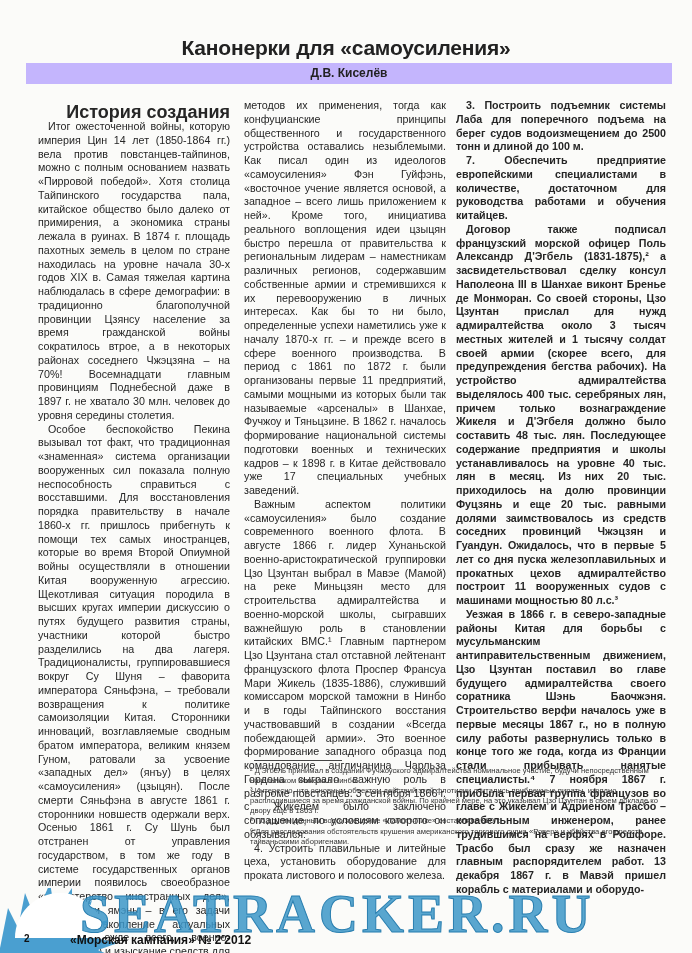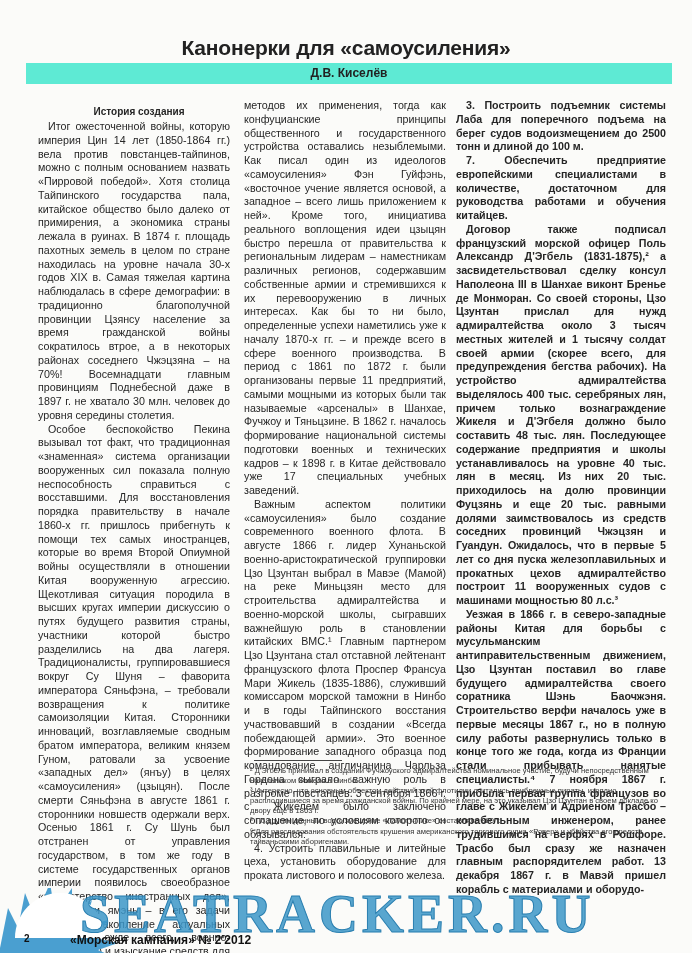--- a/index.html
+++ b/index.html
@@ -1,28 +1,28 @@
 <!DOCTYPE html>
 <html><head>
 <meta charset="utf-8">
 <style>
   html, body { margin:0; padding:0; }
   body { width:692px; height:953px; background:#fbfbf9; position:relative; overflow:hidden;
          font-family:"Liberation Sans", sans-serif; color:#222; }
   .page { position:absolute; left:0; top:0; width:692px; height:826px; }
   .title { position:absolute; left:0; width:692px; top:36px; text-align:center;
            font-size:21px; font-weight:bold; color:#222; letter-spacing:-0.2px; }
-  .author-band { position:absolute; left:26px; width:646px; top:63px; height:21px; background:#5eead4;
+  .author-band { position:absolute; left:26px; width:646px; top:63px; height:21px; background:#c4b5fd;
                  text-align:center; font-size:12px; font-weight:bold; line-height:21px; color:#222; }
   .col { position:absolute; font-size:10.7px; line-height:13.75px; text-align:justify; color:#262626; }
   .col p { margin:0; text-indent:10px; }
   .col1 { left:38px; top:104px; width:192px; }
   .col2 { left:244px; top:99px; width:202px; }
   .col3 { left:456px; top:99px; width:210px;font-weight:bold; }
-  .section-head { font-weight:bold; font-size:10px; text-align:center; margin:0 0 4px 0; line-height:16px; text-indent:0; }
+  .section-head { font-weight:bold; font-size:18px; text-align:right; margin:0 0 4px 0; line-height:16px; text-indent:0; }
   .fn-rule { position:absolute; left:254px; top:760px; width:88px; height:1px; background:#444; }
   .footnotes { position:absolute; left:250px; top:766px; width:415px; font-size:7.6px; line-height:10.1px; color:#333; }
   .footnotes p { margin:0; }
   .watermark { position:absolute; left:0; top:888px; width:692px; height:65px; pointer-events:none; }
   .wm-text { position:absolute; left:80px; top:884px; font-family:"Liberation Serif", serif; font-weight:bold;
              font-size:54px; letter-spacing:4px; color:rgba(60,150,200,0.85); line-height:60px;
              -webkit-text-stroke:1px #2a7fb0; }
   .page-num { position:absolute; left:24px; top:933px; font-size:10px; font-weight:bold; color:#111; }
   .journal { position:absolute; left:70px; top:933px; font-size:12px; font-weight:bold; color:#111; }
 </style>

